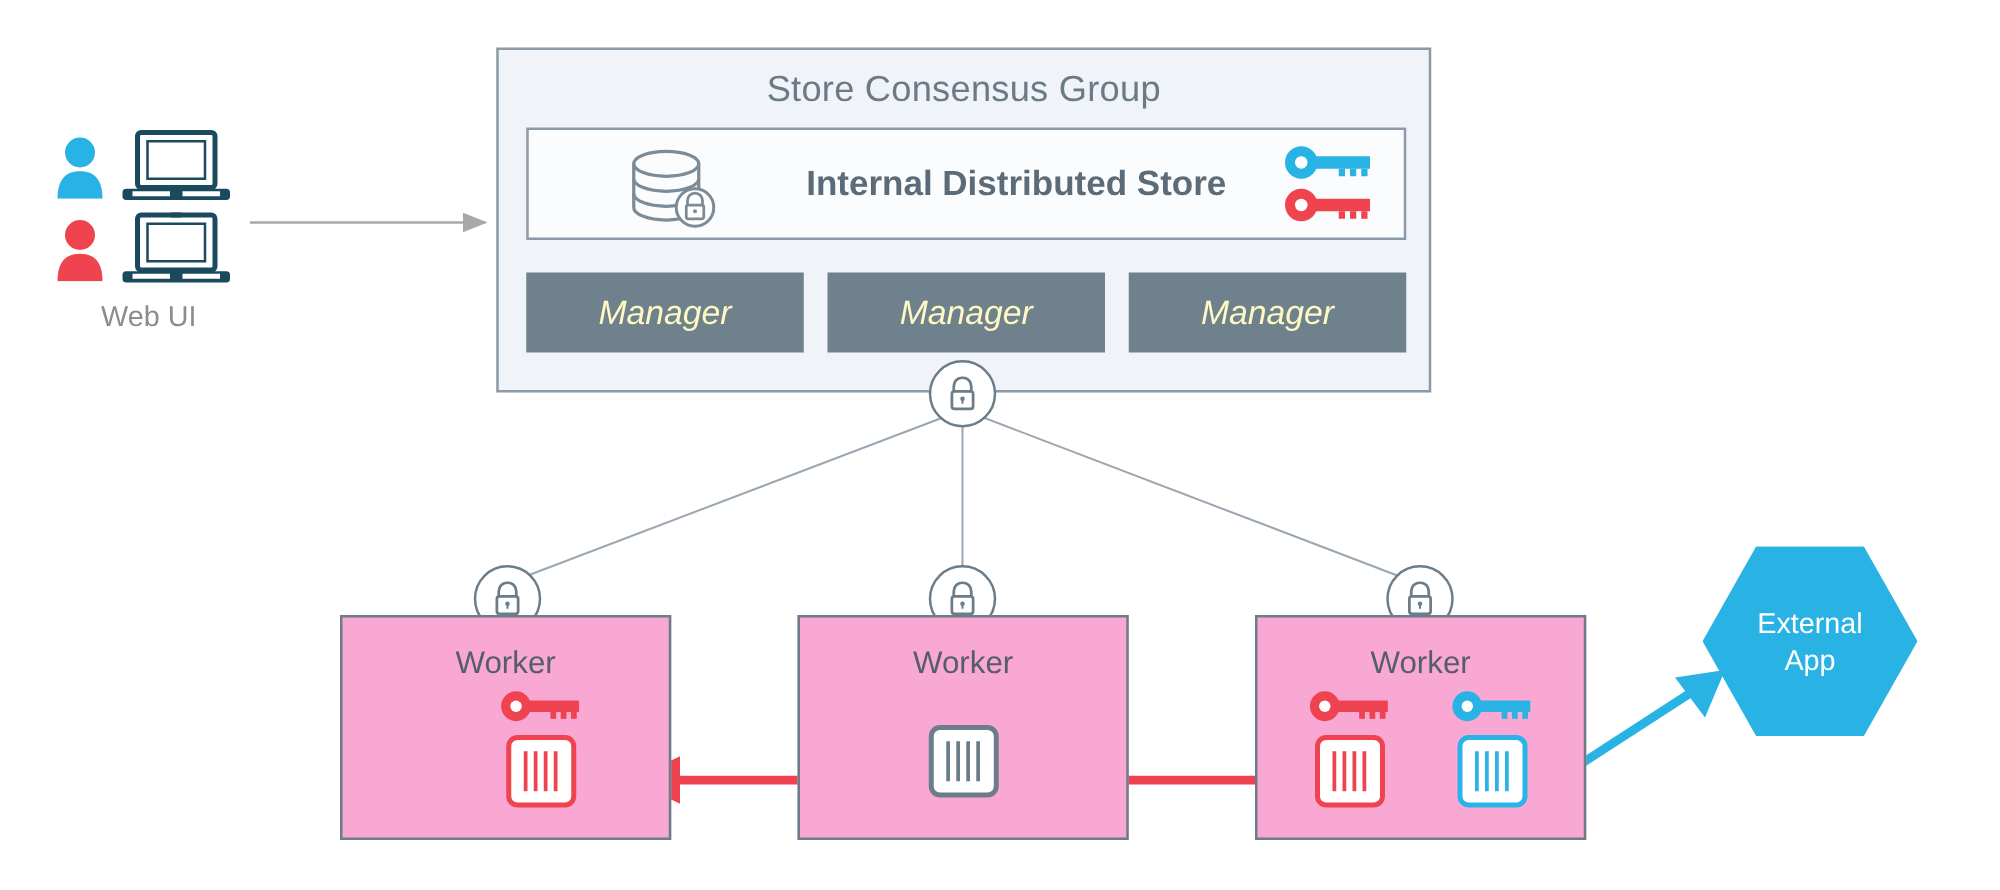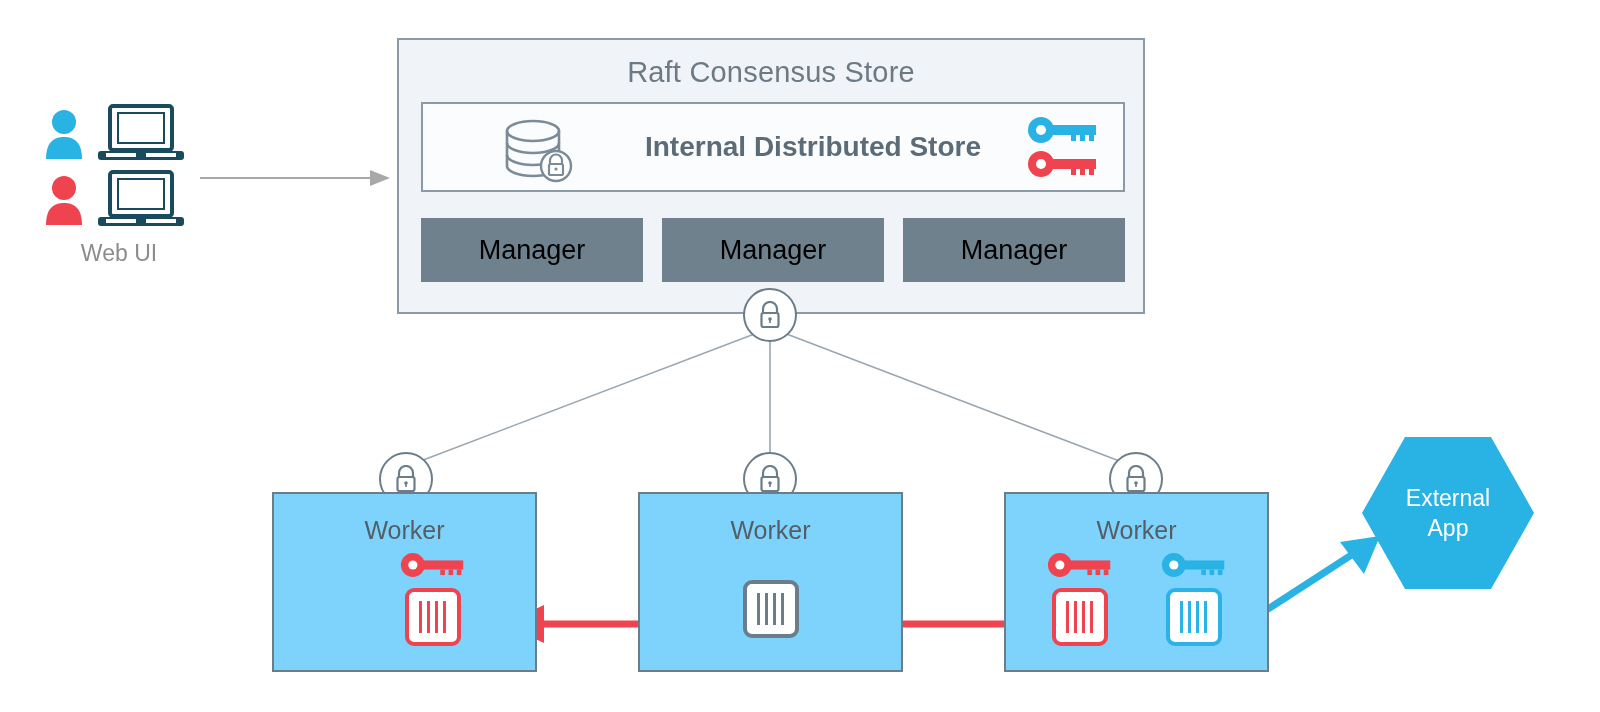--- a/index.html
+++ b/index.html
@@ -93,26 +93,27 @@
     left: 22px;
     top: 178px;
     width: 704px;
     display: flex;
     justify-content: space-between;
   }
   .manager {
     width: 222px;
     height: 64px;
     background: #6f818d;
-    color: #000000;
+    color: #fef9c3;
     display: flex;
     align-items: center;
     justify-content: center;
     font-size: 27px;
     box-sizing: border-box;
+    font-style: italic;
   }
 
   
   .webui {
     position: absolute;
     left: 44px;
     top: 100px;
     width: 170px;
   }
   .client-row {
@@ -125,21 +126,21 @@
     margin-top: 8px;
     text-align: center;
     font-size: 23px;
     color: #8d8d8d;
     width: 150px;
   }
 
   
   .worker {
     position: absolute;
-    background: #7dd3fc;
+    background: #f9a8d4;
     border: 2px solid #6c7d8a;
     box-sizing: border-box;
   }
   .worker-title {
     position: absolute;
     left: 0;
     top: 22px;
     width: 100%;
     text-align: center;
     font-size: 25px;
@@ -292,21 +293,21 @@
         <rect x="10" y="51" width="30" height="4" fill="#ffffff"></rect>
         <rect x="50" y="51" width="30" height="4" fill="#ffffff"></rect>
       </svg>
     </div>
 
     <div class="webui-label">Web UI</div>
   </div>
 
   <div class="raft-panel">
 
-    <div class="raft-title">Raft Consensus Store</div>
+    <div class="raft-title">Store Consensus Group</div>
 
     <div class="store-box">
 
       <svg class="store-db" width="76" height="66" viewBox="0 0 76 66">
         <g fill="none" stroke="#7b8b97" stroke-width="2.6">
           <ellipse cx="32" cy="13" rx="26" ry="10"></ellipse>
           <path d="M6,13 L6,48 C6,53.5 17.6,58 32,58 C46.4,58 58,53.5 58,48 L58,13"></path>
           <path d="M6,25 C6,30.5 17.6,35 32,35 C46.4,35 58,30.5 58,25"></path>
           <path d="M6,37 C6,42.5 17.6,47 32,47 C46.4,47 58,42.5 58,37"></path>
         </g>

